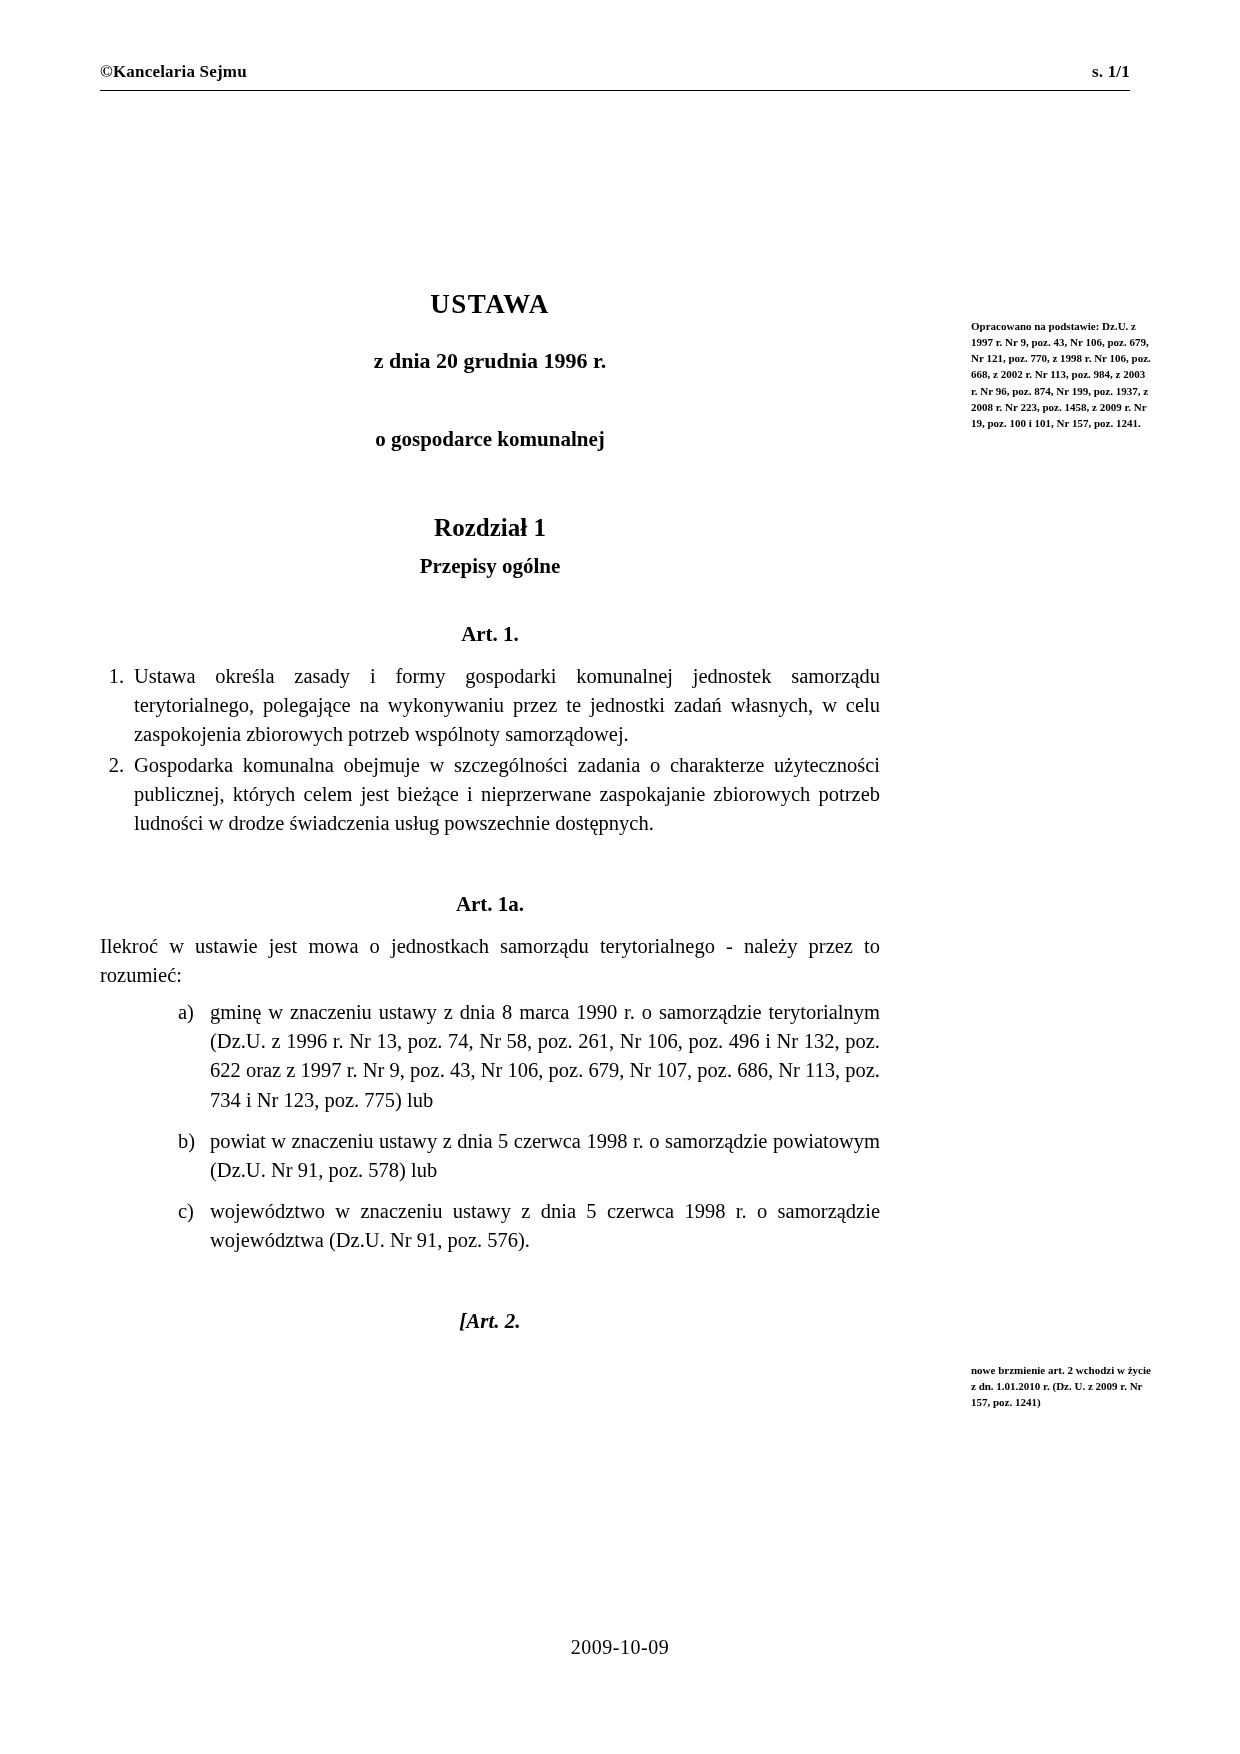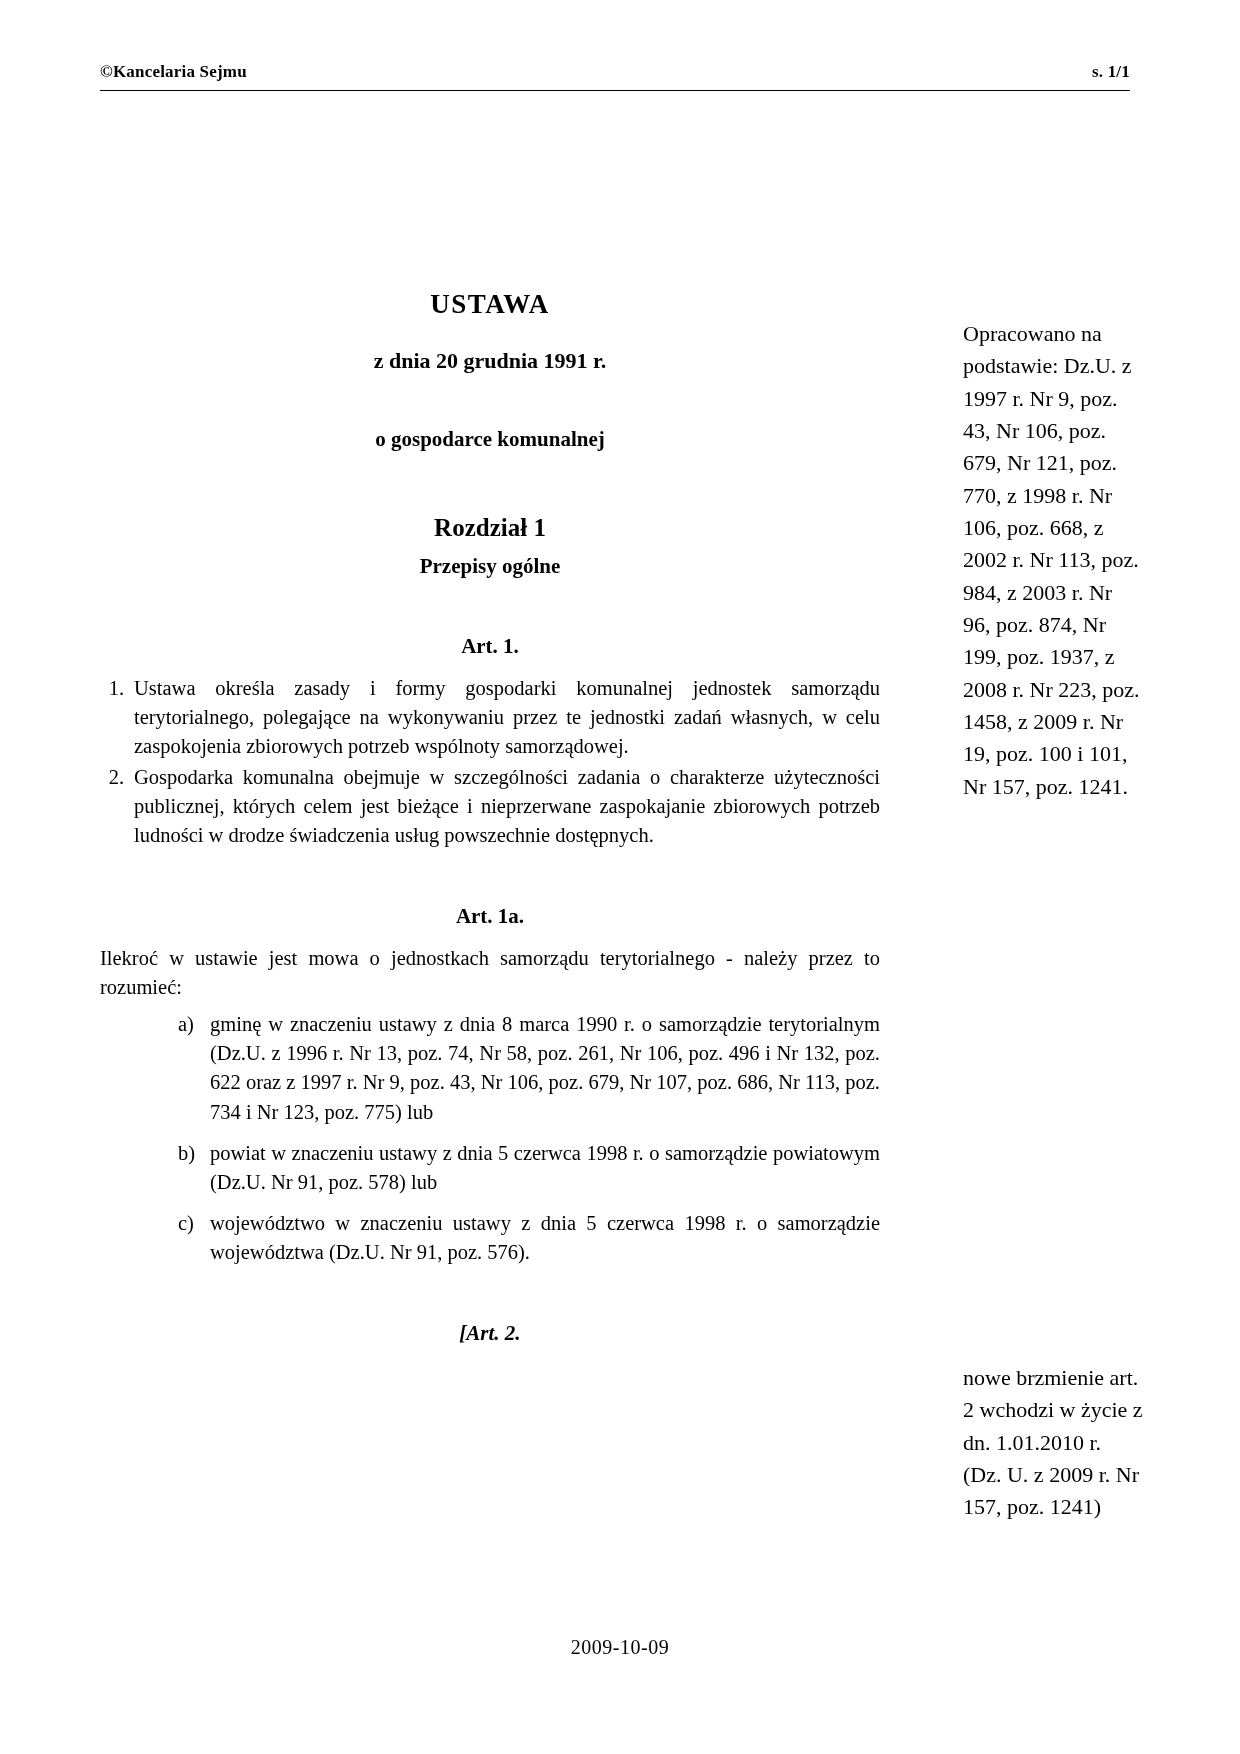--- a/index.html
+++ b/index.html
@@ -70,21 +70,21 @@
   .title-subject {
     font-size: 21px;
     margin-bottom: 56px;
   }
   .chapter {
     font-size: 25px;
     margin-bottom: 6px;
   }
   .chapter-sub {
     font-size: 21px;
-    margin-bottom: 50px;
+    margin-bottom: 38px;
   }
   .art-head {
     text-align: center;
     font-weight: bold;
     font-size: 21px;
     margin-bottom: 12px;
   }
   .art-head.spaced-top {
     margin-top: 52px;
   }
@@ -138,23 +138,24 @@
     font-style: italic;
     text-align: justify;
     margin-top: 4px;
   }
 
   
   .note {
     position: absolute;
     width: 180px;
     font-family: "Liberation Serif", serif;
-    font-weight: normal;
-    font-size: 22px;
+    font-weight: bold;
+    font-size: 11px;
     line-height: 1.47;
+    margin-left: 8px;
   }
   #note-1 { left: 963px; top: 318px; }
   #note-2 { left: 963px; top: 1362px; }
 
   
   .footer-date {
     position: absolute;
     left: 0;
     top: 1636px;
     width: 1240px;
@@ -172,21 +173,21 @@
   <div class="header">
     <span>©Kancelaria Sejmu</span>
     <span>s. 1/1</span>
   </div>
   <div class="header-rule"></div>
 
   <div class="content">
 
     <div class="title-block">
       <div class="title-main">USTAWA</div>
-      <div class="title-date">z dnia 20 grudnia 1991 r.</div>
+      <div class="title-date">z dnia 20 grudnia 1996 r.</div>
       <div class="title-subject">o gospodarce komunalnej</div>
       <div class="chapter">Rozdział 1</div>
       <div class="chapter-sub">Przepisy ogólne</div>
     </div>
 
     <div class="art-head">Art. 1.</div>
 
     <ul class="para-list">
       <li class="para">
         <span class="num">1.</span>

